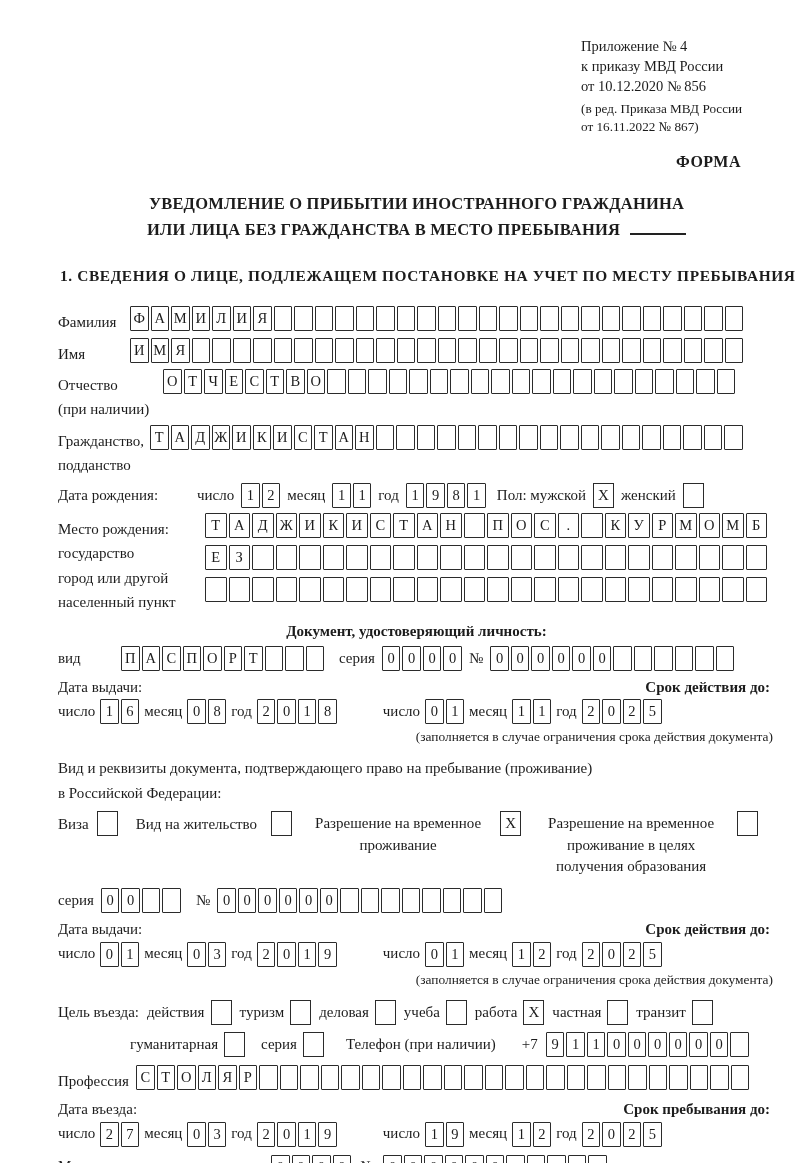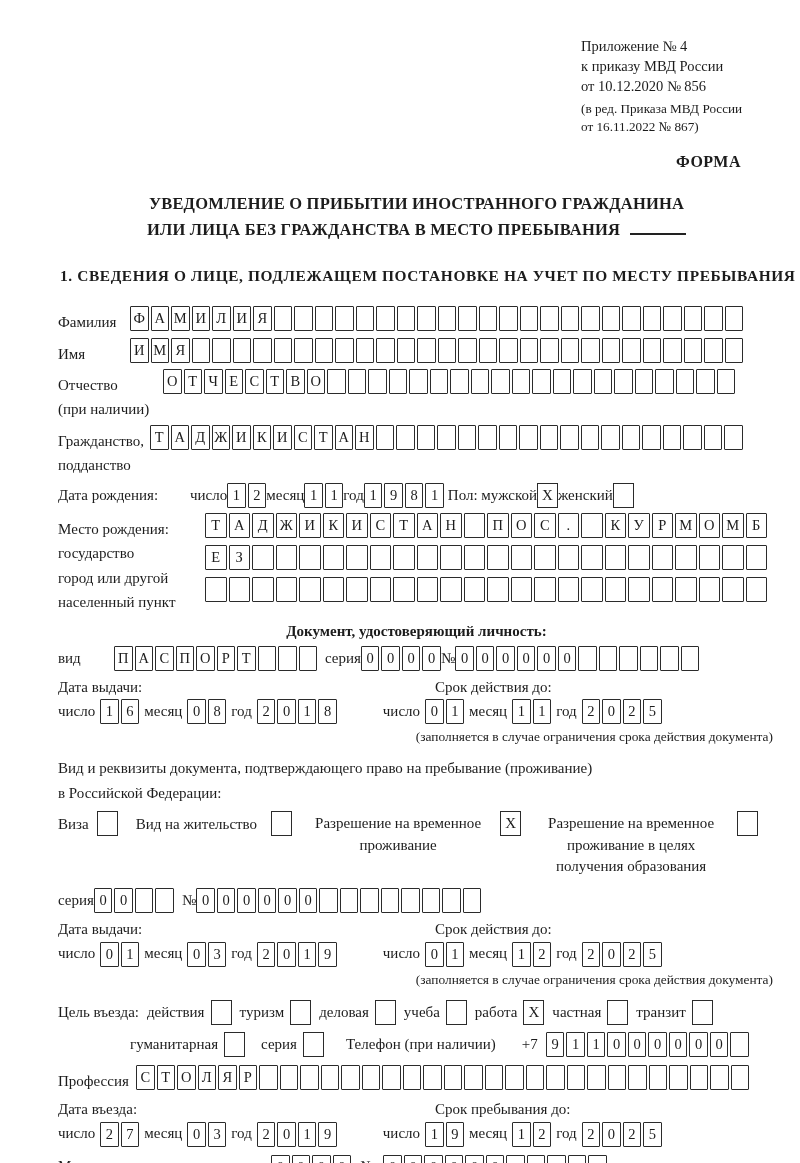--- a/index.html
+++ b/index.html
@@ -36,28 +36,28 @@
   }
   .cells--wide  .cell { width:21.5px; }
   .stack { display:flex; flex-direction:column; gap:7px; }
 
   .checkbox {
     width:21px; height:25px; box-sizing:border-box; flex:0 0 auto;
     border:1.6px solid #2b2b2b; display:inline-flex; align-items:center; justify-content:center;
     font-size:15px;
   }
 
-  .inlinebits { display:flex; align-items:center; flex-wrap:nowrap; }
+  .inlinebits { display:flex; align-items:center; gap:7px; flex-wrap:nowrap; }
   .lab { padding-top:0; flex:0 0 auto; }
 
   .doc-head { text-align:center; font-weight:bold; font-size:15px; margin:8px 0 4px 0; }
 
   .date-heads { display:flex; margin-top:7px; }
   .date-heads .h1 { width:335px; text-align:left; }
-  .date-heads .h2 { width:335px; text-align:left; margin-left:42px; }
+  .date-heads .h2 { width:335px; text-align:right; margin-left:42px;font-weight:bold; }
   .date-row { display:flex; margin-top:2px; }
   .dgroup { display:flex; align-items:center; gap:5px; flex:0 0 auto; }
   .dgroup2 { margin-left:46px; }
   .note { font-size:13.4px; margin-top:4px; }
   .note.right { text-align:right; padding-right:2px; }
 
   .intro { margin-top:10px; line-height:1.7; }
   .opts { display:flex; align-items:flex-start; gap:12px; margin-top:4px; }
   .opt { display:flex; align-items:flex-start; gap:8px; }
   .opt .plain { padding-top:4px; }

